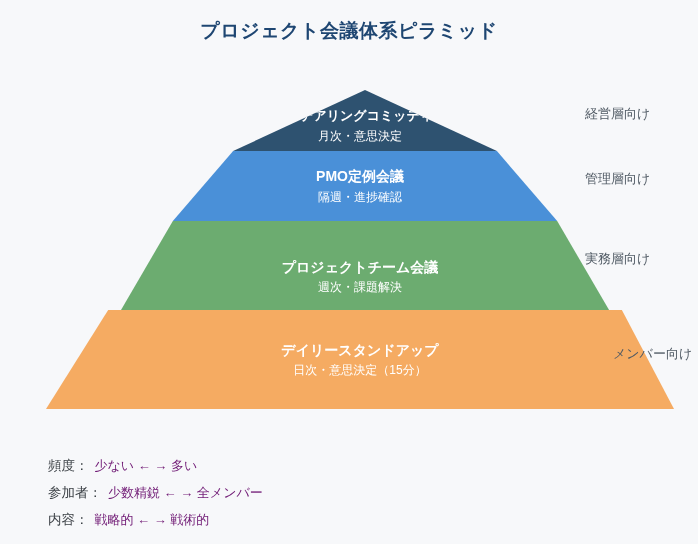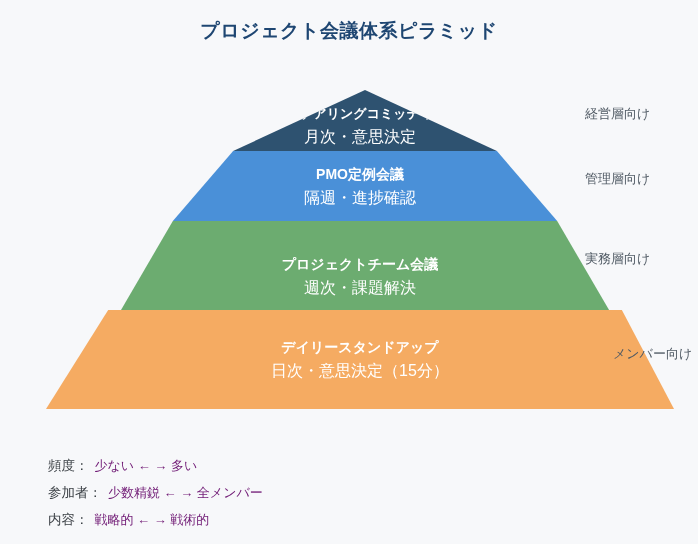--- a/index.html
+++ b/index.html
@@ -22,21 +22,21 @@
     position:absolute;left:0;width:100%;
     display:flex;flex-direction:column;align-items:center;justify-content:center;
     color:#ffffff;text-align:center;
   }
   .layer-1{top:0;height:61px;clip-path:polygon(50.8% 0%,71.8% 100%,29.8% 100%);padding-top:10px;box-sizing:border-box;}
   .layer-2{top:61px;height:70px;clip-path:polygon(29.8% 0%,71.8% 0%,81.4% 100%,20.2% 100%);}
   .layer-3{top:131px;height:111px;clip-path:polygon(20.2% 0%,81.4% 0%,91.7% 100%,9.9% 100%);}
   .layer-4{top:220px;height:99px;clip-path:polygon(9.9% 0%,91.7% 0%,100% 100%,0% 100%);text-align:center;}
   .layer-name{font-size:14px;font-weight:bold;line-height:1.2;}
   .layer-1 .layer-name{font-size:13px;}
-  .layer-detail{font-size:16px;margin-top:6px;line-height:1.1;}
+  .layer-detail{font-size:12px;margin-top:6px;line-height:1.1;}
   .audience{
     position:absolute;left:585px;width:110px;
     font-size:13px;color:#505a64;white-space:nowrap;
   }
   .audience-1{top:105px;}
   .audience-2{top:170px;}
   .audience-3{top:250px;}
   .audience-4{top:345px;margin-left:28px;}
   .legend{
     position:absolute;left:48px;top:451px;

